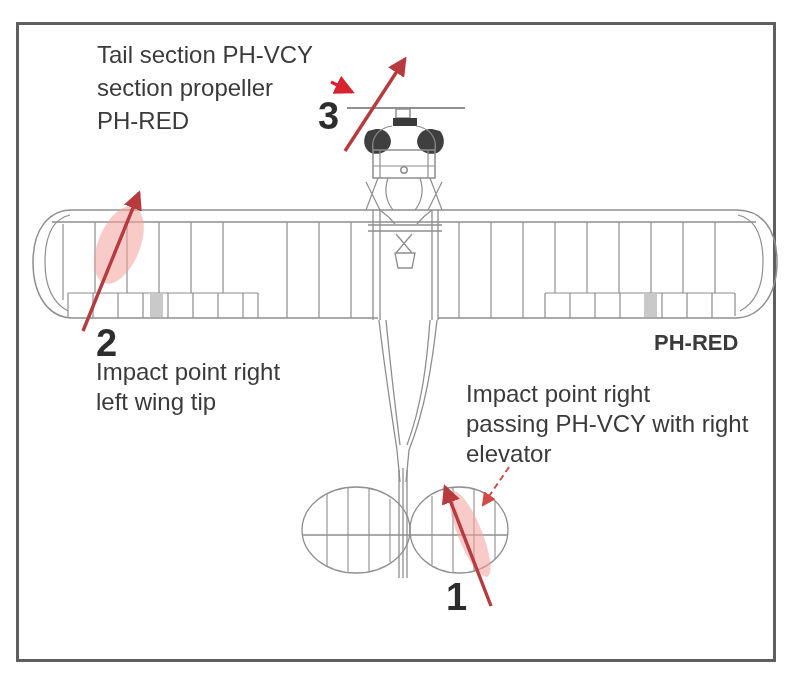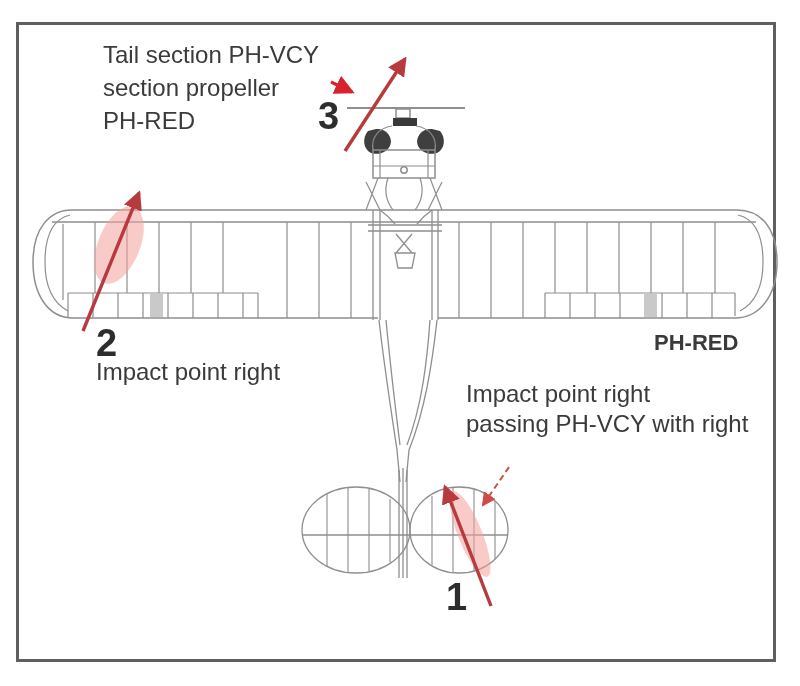--- a/index.html
+++ b/index.html
@@ -7,21 +7,21 @@
     position:relative;width:800px;height:686px;background:#ffffff;overflow:hidden;
     font-family:"Liberation Sans","DejaVu Sans",sans-serif;
   }
   .frame{
     position:absolute;left:16px;top:22px;width:760px;height:640px;
     border:3px solid #5f5f5f;box-sizing:border-box;background:#ffffff;
   }
   svg.art{position:absolute;left:0;top:0;width:800px;height:686px;}
   .note{position:absolute;color:#3a3a3a;font-size:24px;line-height:30px;}
   .note span{display:block;white-space:nowrap;}
-  .tailnote{left:103px;top:38px;line-height:33px;}
+  .tailnote{left:97px;top:38px;line-height:33px;}
   .note2{left:96px;top:357px;}
   .note1{left:466px;top:379px;}
   .num{position:absolute;color:#2d2d2d;font-size:38px;font-weight:700;line-height:1;}
   .num3{left:318px;top:97px;}
   .num2{left:96px;top:324px;}
   .num1{left:446px;top:578px;}
   .phred{position:absolute;left:654px;top:330px;color:#3a3a3a;font-size:22px;font-weight:700;white-space:nowrap;}
 </style>
 </head>
 <body>
@@ -128,23 +128,25 @@
     <span>Tail section PH-VCY</span>
     <span>section propeller</span>
     <span>PH-RED</span>
   </div>
 
   <div class="num num3">3</div>
 
   <div class="num num2">2</div>
   <div class="note note2">
     <span>Impact point right</span>
+    <span>left wing tip</span>
   </div>
 
   <div class="note note1">
     <span>Impact point right</span>
     <span>passing PH-VCY with right</span>
+    <span>elevator</span>
   </div>
   <div class="num num1">1</div>
 
   <div class="phred">PH-RED</div>
 
 </div>
 
 </body></html>

